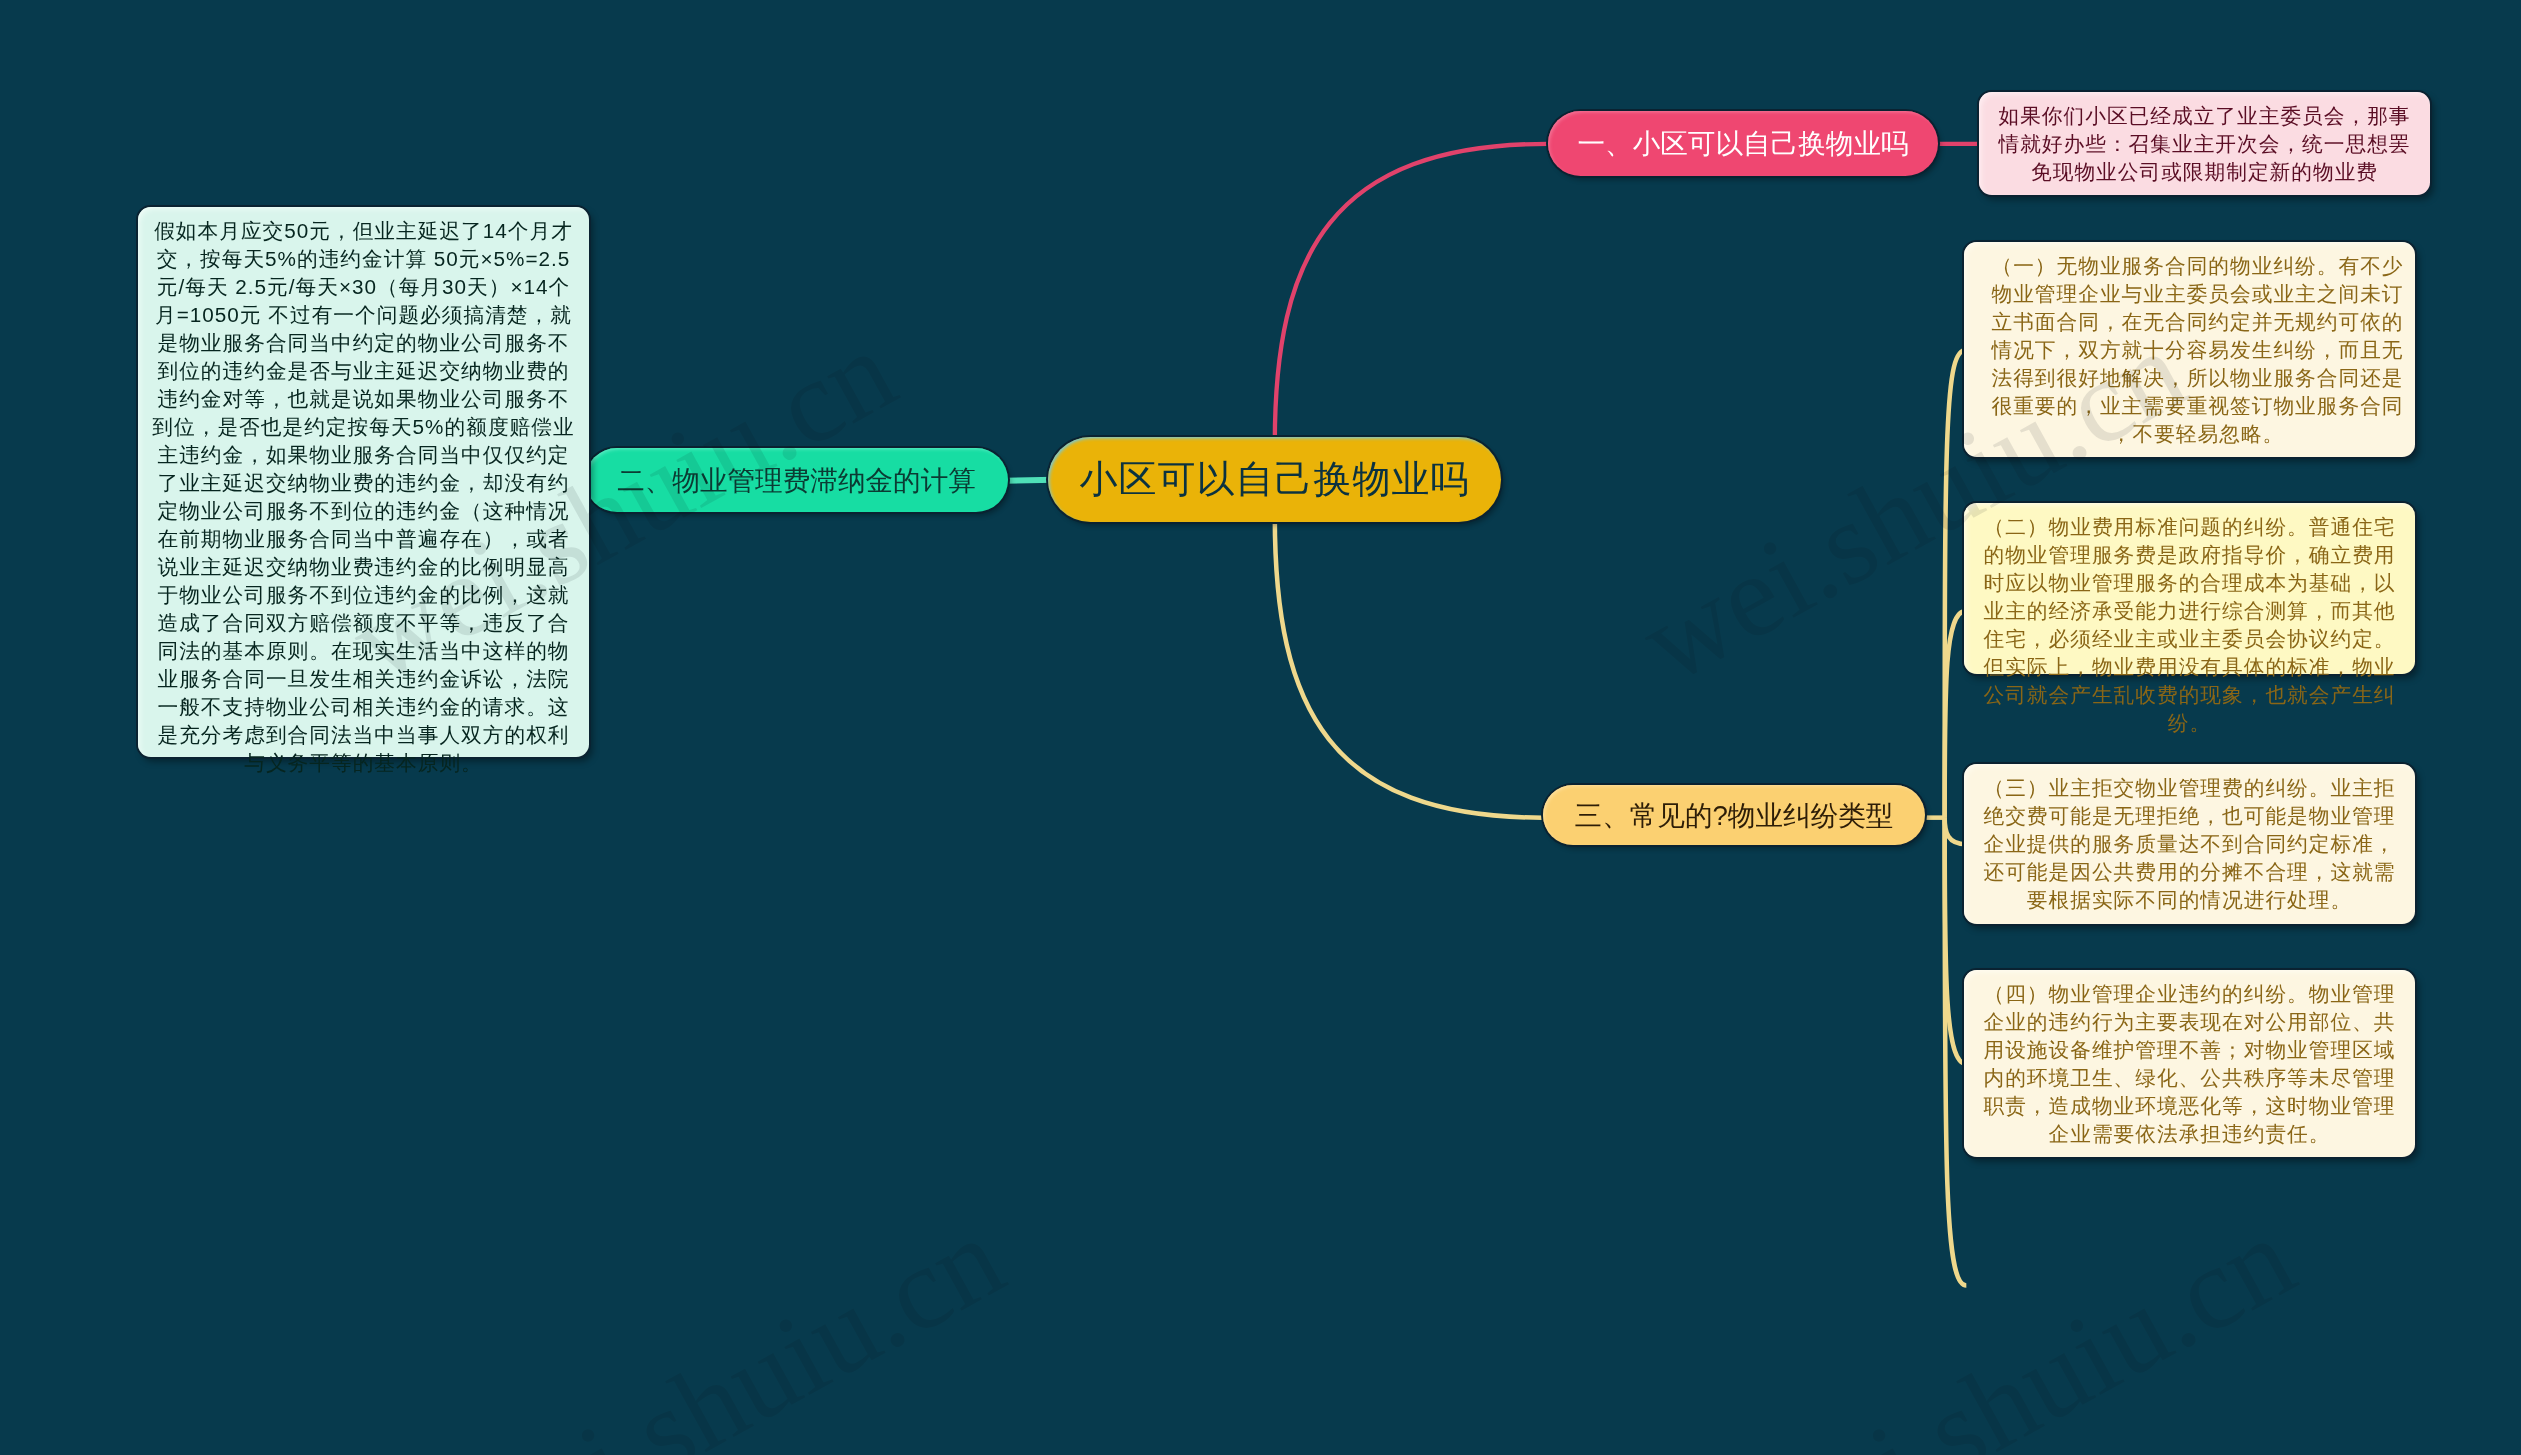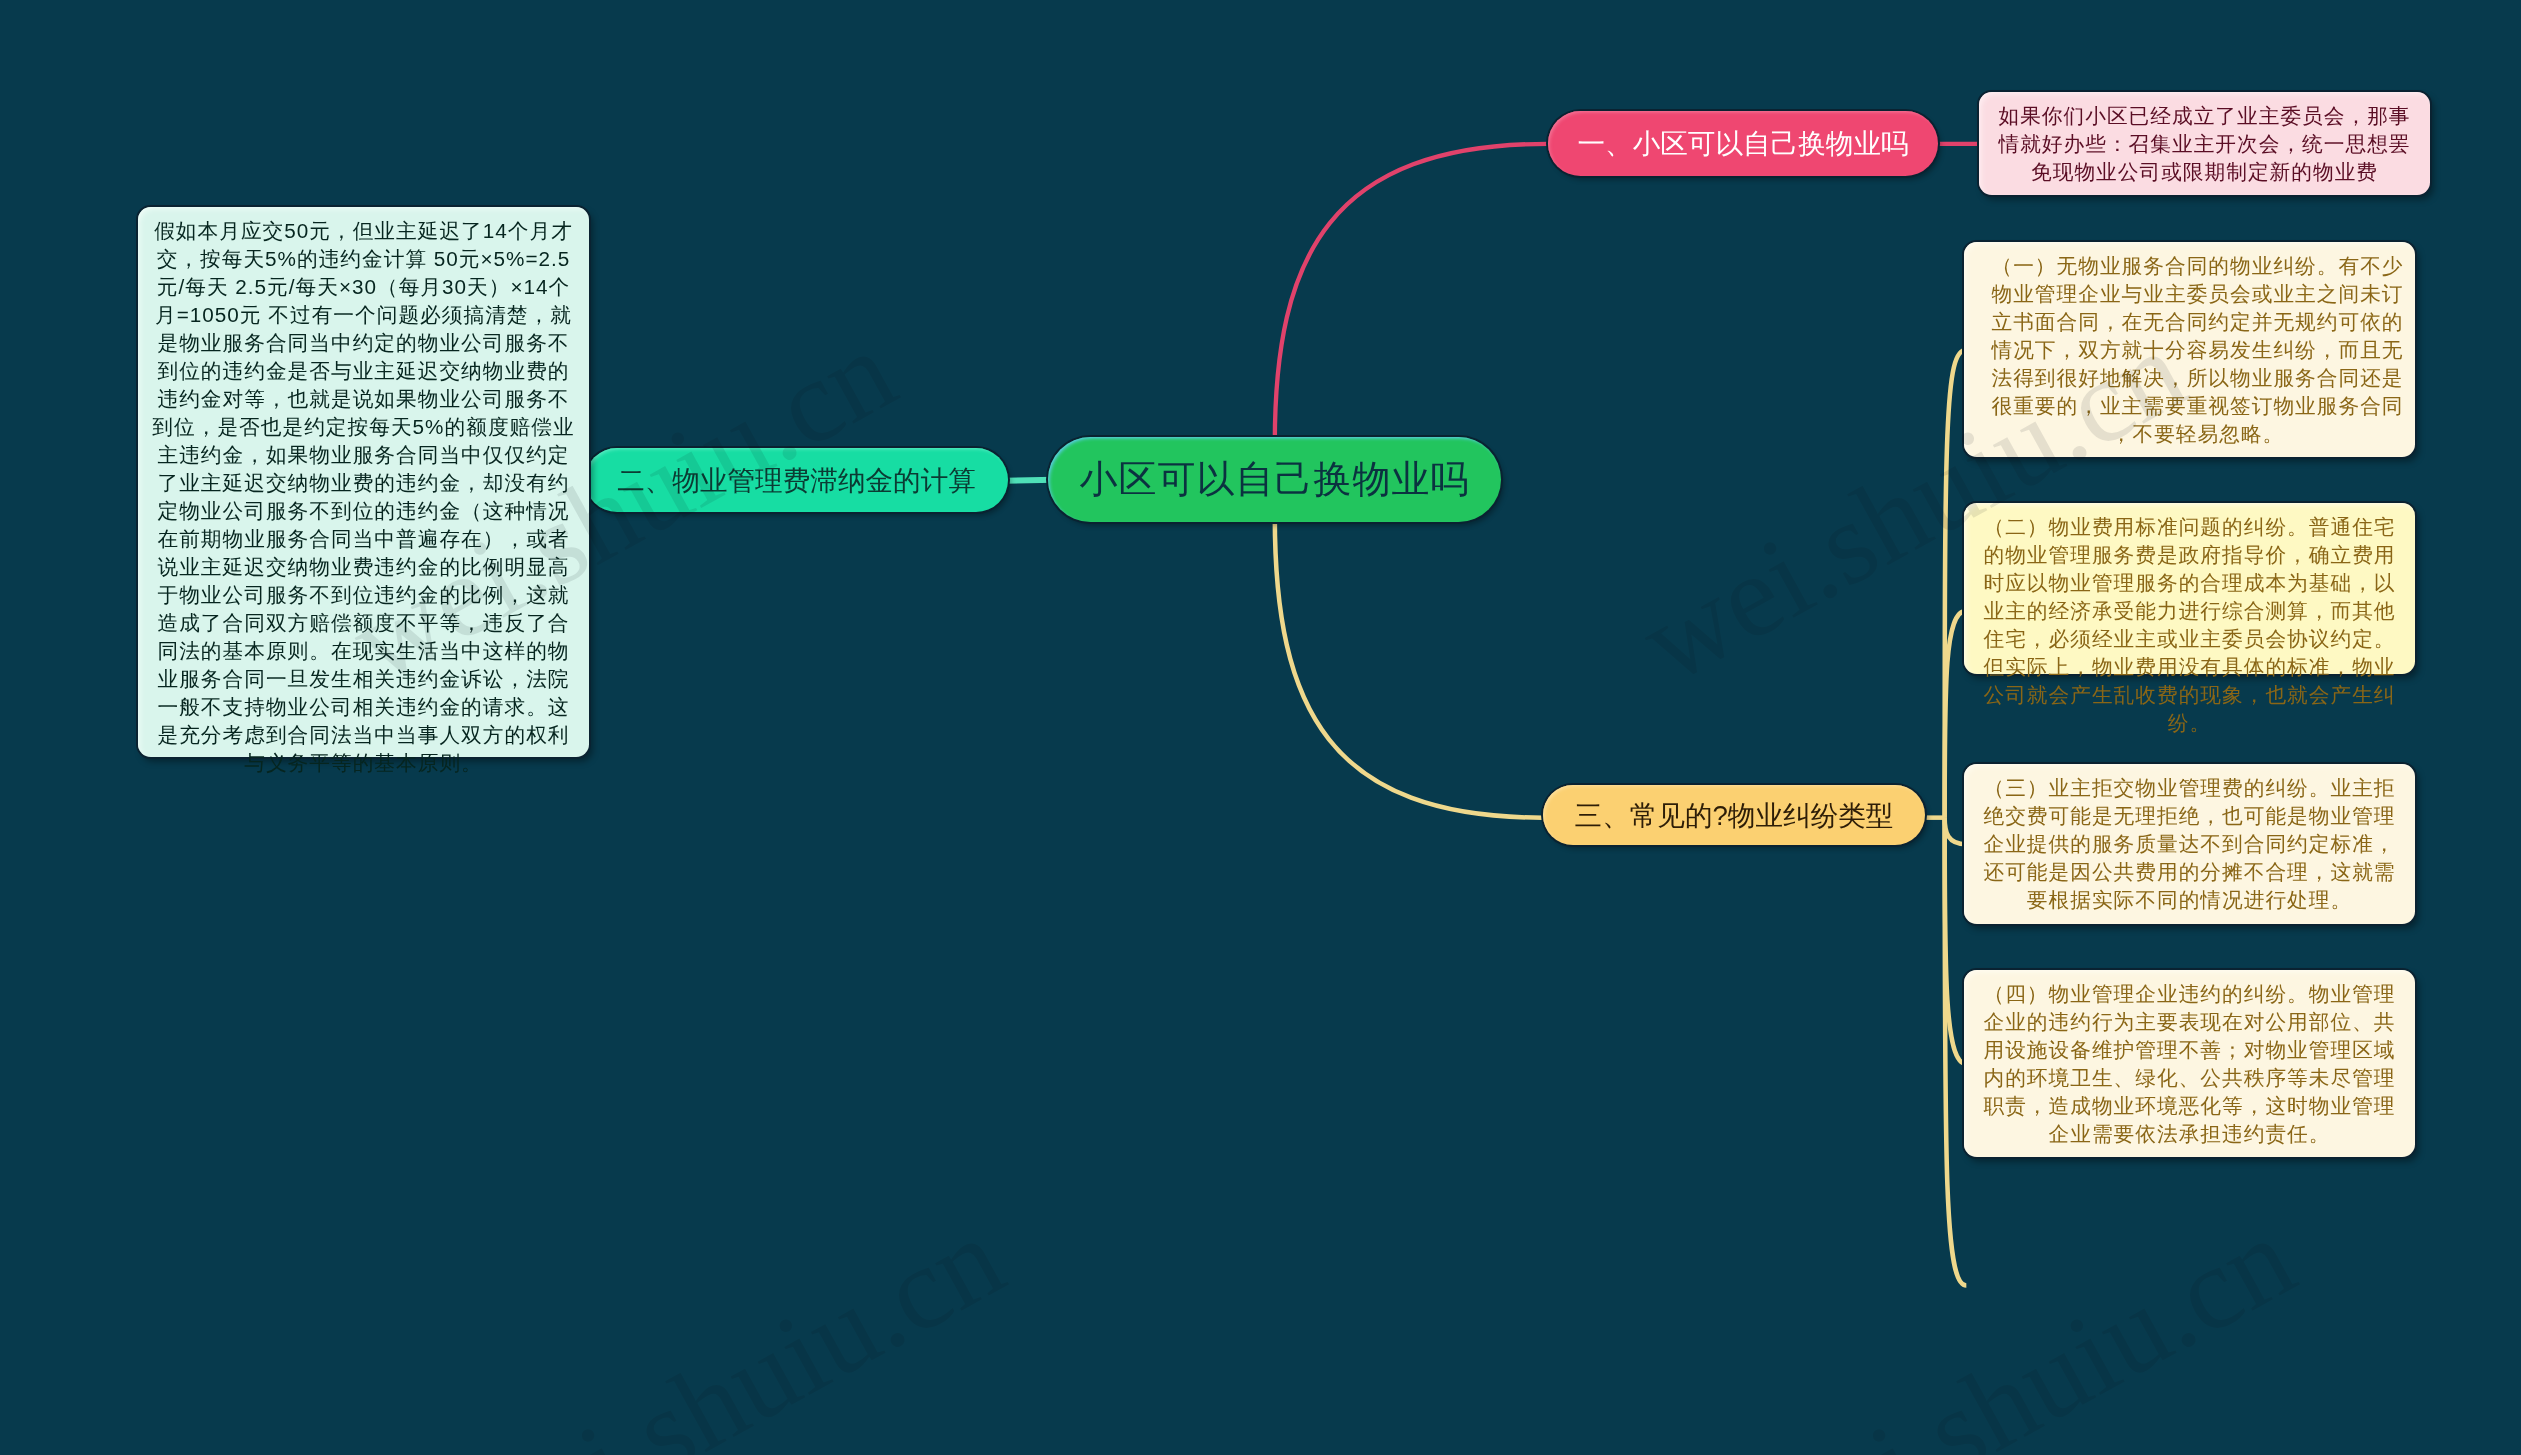--- a/index.html
+++ b/index.html
@@ -34,21 +34,21 @@
     <path d="M1294,524 C1294,720 1350,830 1566,830" fill="none" stroke="#efd88c" stroke-width="4.6"></path>
     <path d="M1950,830 L1974,830" fill="none" stroke="#efd88c" stroke-width="4.6"></path>
     <path d="M1974,830 C1974,430 1974,355 1996,355" fill="none" stroke="#efd88c" stroke-width="4.6"></path>
     <path d="M1974,830 C1974,690 1974,620 1996,620" fill="none" stroke="#efd88c" stroke-width="4.6"></path>
     <path d="M1974,830 C1974,845 1977,857 1996,857" fill="none" stroke="#efd88c" stroke-width="4.6"></path>
     <path d="M1974,830 C1974,990 1974,1080 1996,1080" fill="none" stroke="#efd88c" stroke-width="4.6"></path>
     <path d="M1974,830 C1974,1190 1974,1305 1996,1305" fill="none" stroke="#efd88c" stroke-width="4.6"></path>
   </svg>
 
   <div class="pill" style="left:1048px;top:437px;width:453px;height:85px;
-              background:#22c55e;box-shadow:0 0 0 2px #0a2231, 3px 3.9px 4.9px rgba(0,0,0,.30), inset 2px 2px 3.9px -1px #63cdf9;">
+              background:#eab308;box-shadow:0 0 0 2px #0a2231, 3px 3.9px 4.9px rgba(0,0,0,.30), inset 2px 2px 3.9px -1px #63cdf9;">
     <span style="font-size:38px;color:#0b3240;letter-spacing:1px;">小区可以自己换物业吗</span>
   </div>
   <div class="pill" style="left:1548px;top:111px;width:390px;height:65px;
               background:#ef4771;box-shadow:0 0 0 2px #0a2231, 3px 3.9px 4.9px rgba(0,0,0,.30), inset 2px 2px 3.9px -1px #f4789a;">
     <span style="font-size:27.6px;color:#ffffff;letter-spacing:0px;">一、小区可以自己换物业吗</span>
   </div>
   <div class="card" style="left:1979px;top:92px;width:451px;height:103px;padding:9.9px 8.9px;
               background:#fbdce2;box-shadow:0 0 0 2px #0a2231, 3.9px 4.9px 5.9px rgba(0,0,0,.35), inset 3px 3px 5.9px -2px #fff4f7;">
     <p style="color:#5a0d24;">如果你们小区已经成立了业主委员会，那事情就好办些：召集业主开次会，统一思想罢免现物业公司或限期制定新的物业费</p>
   </div>

